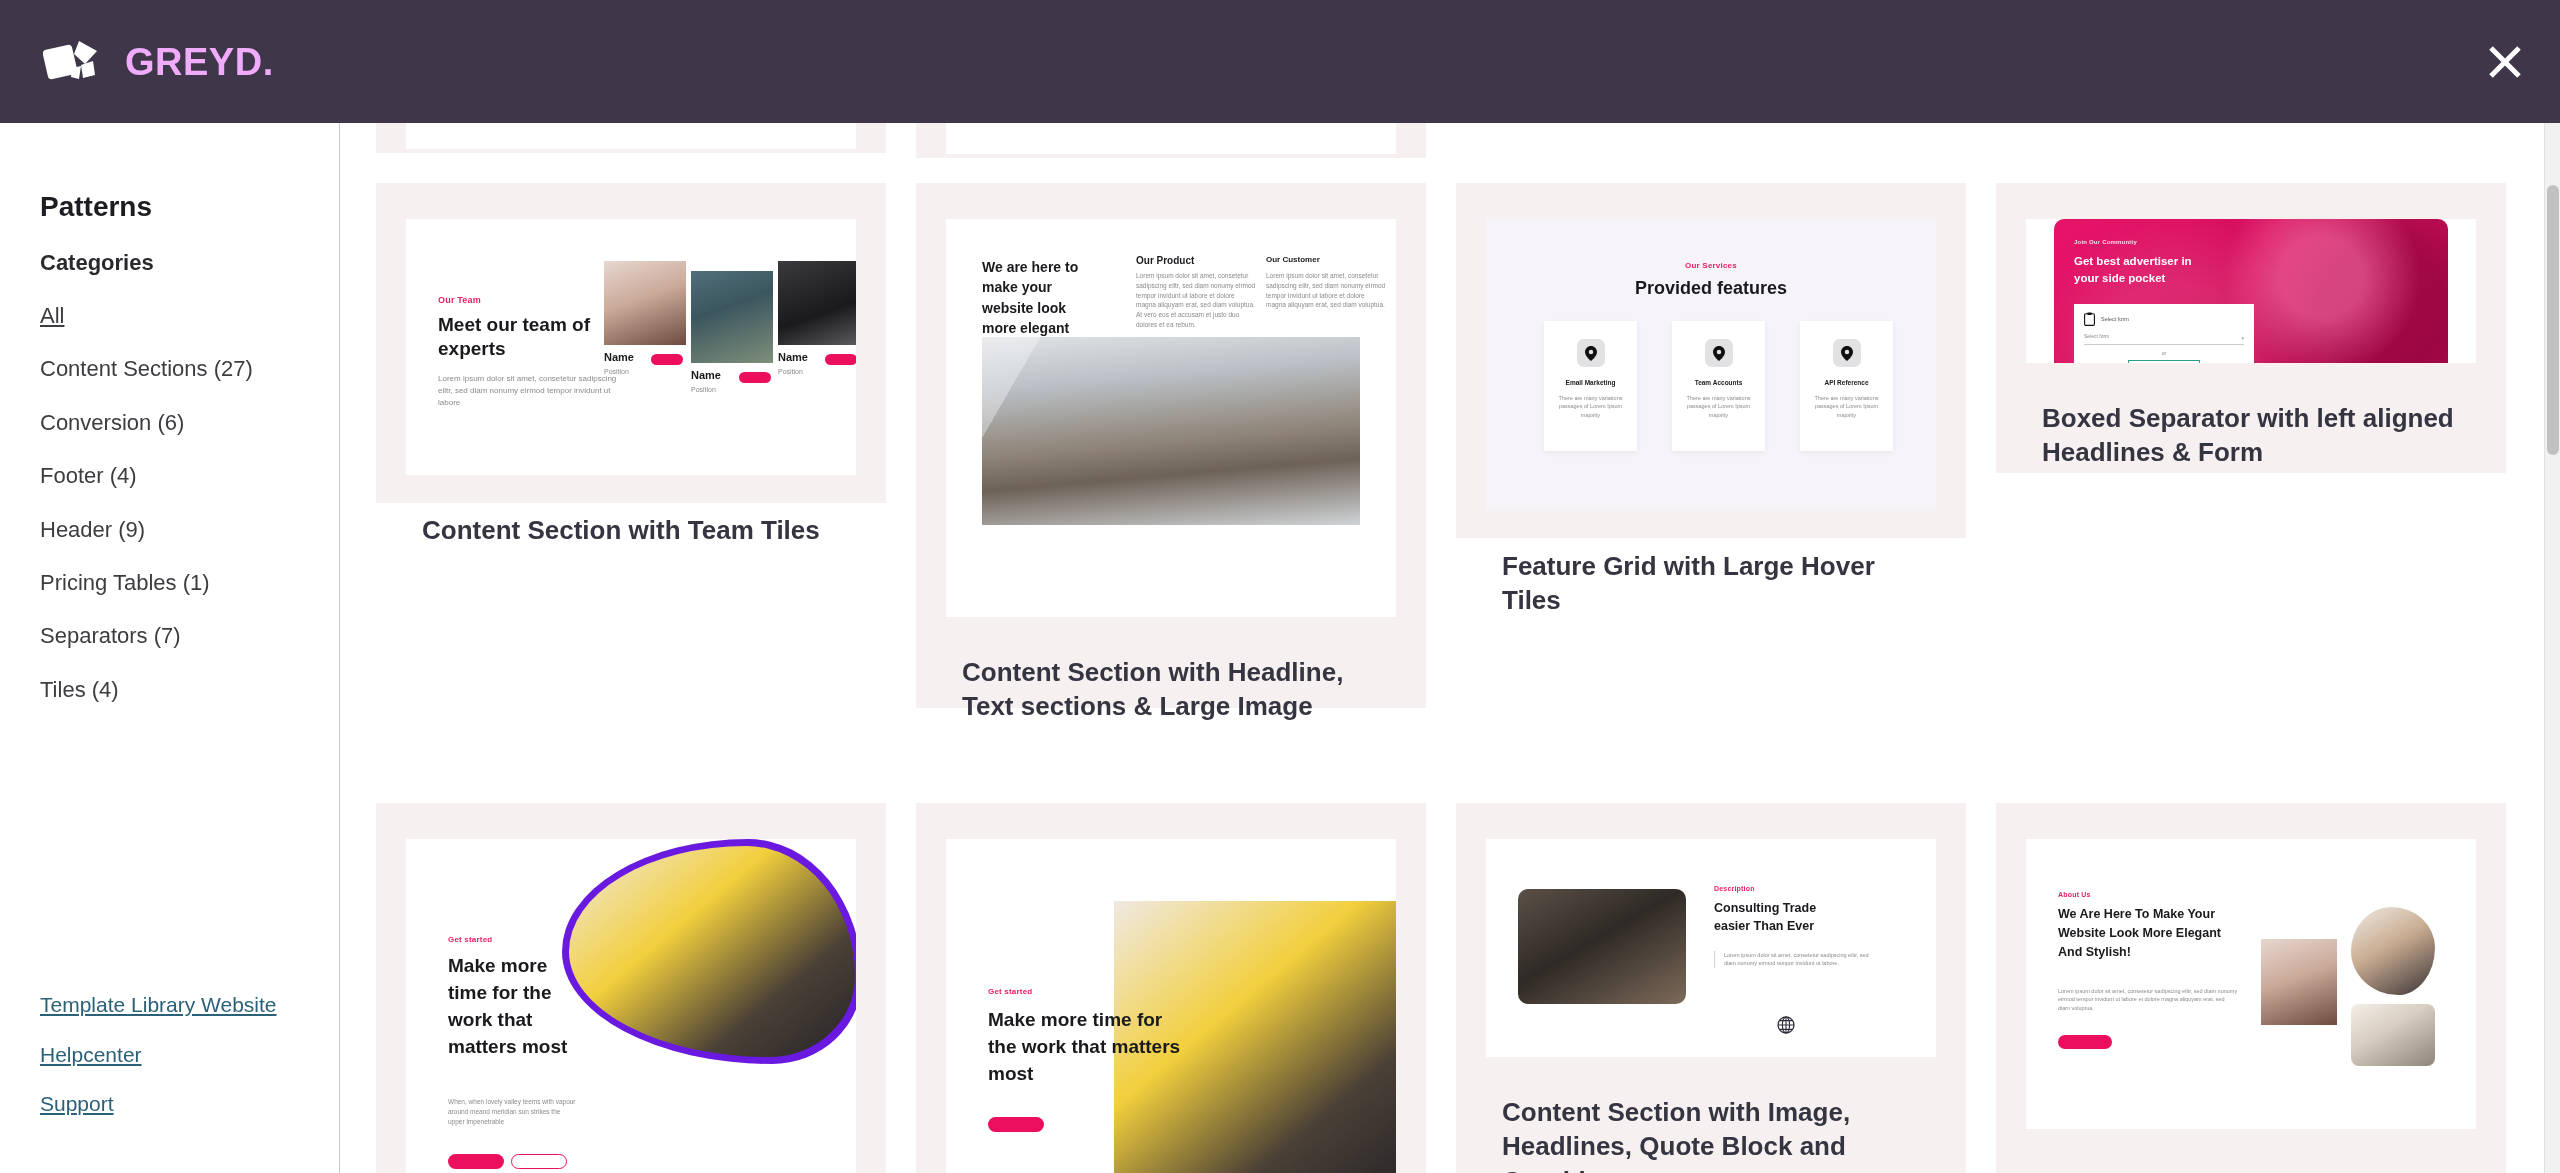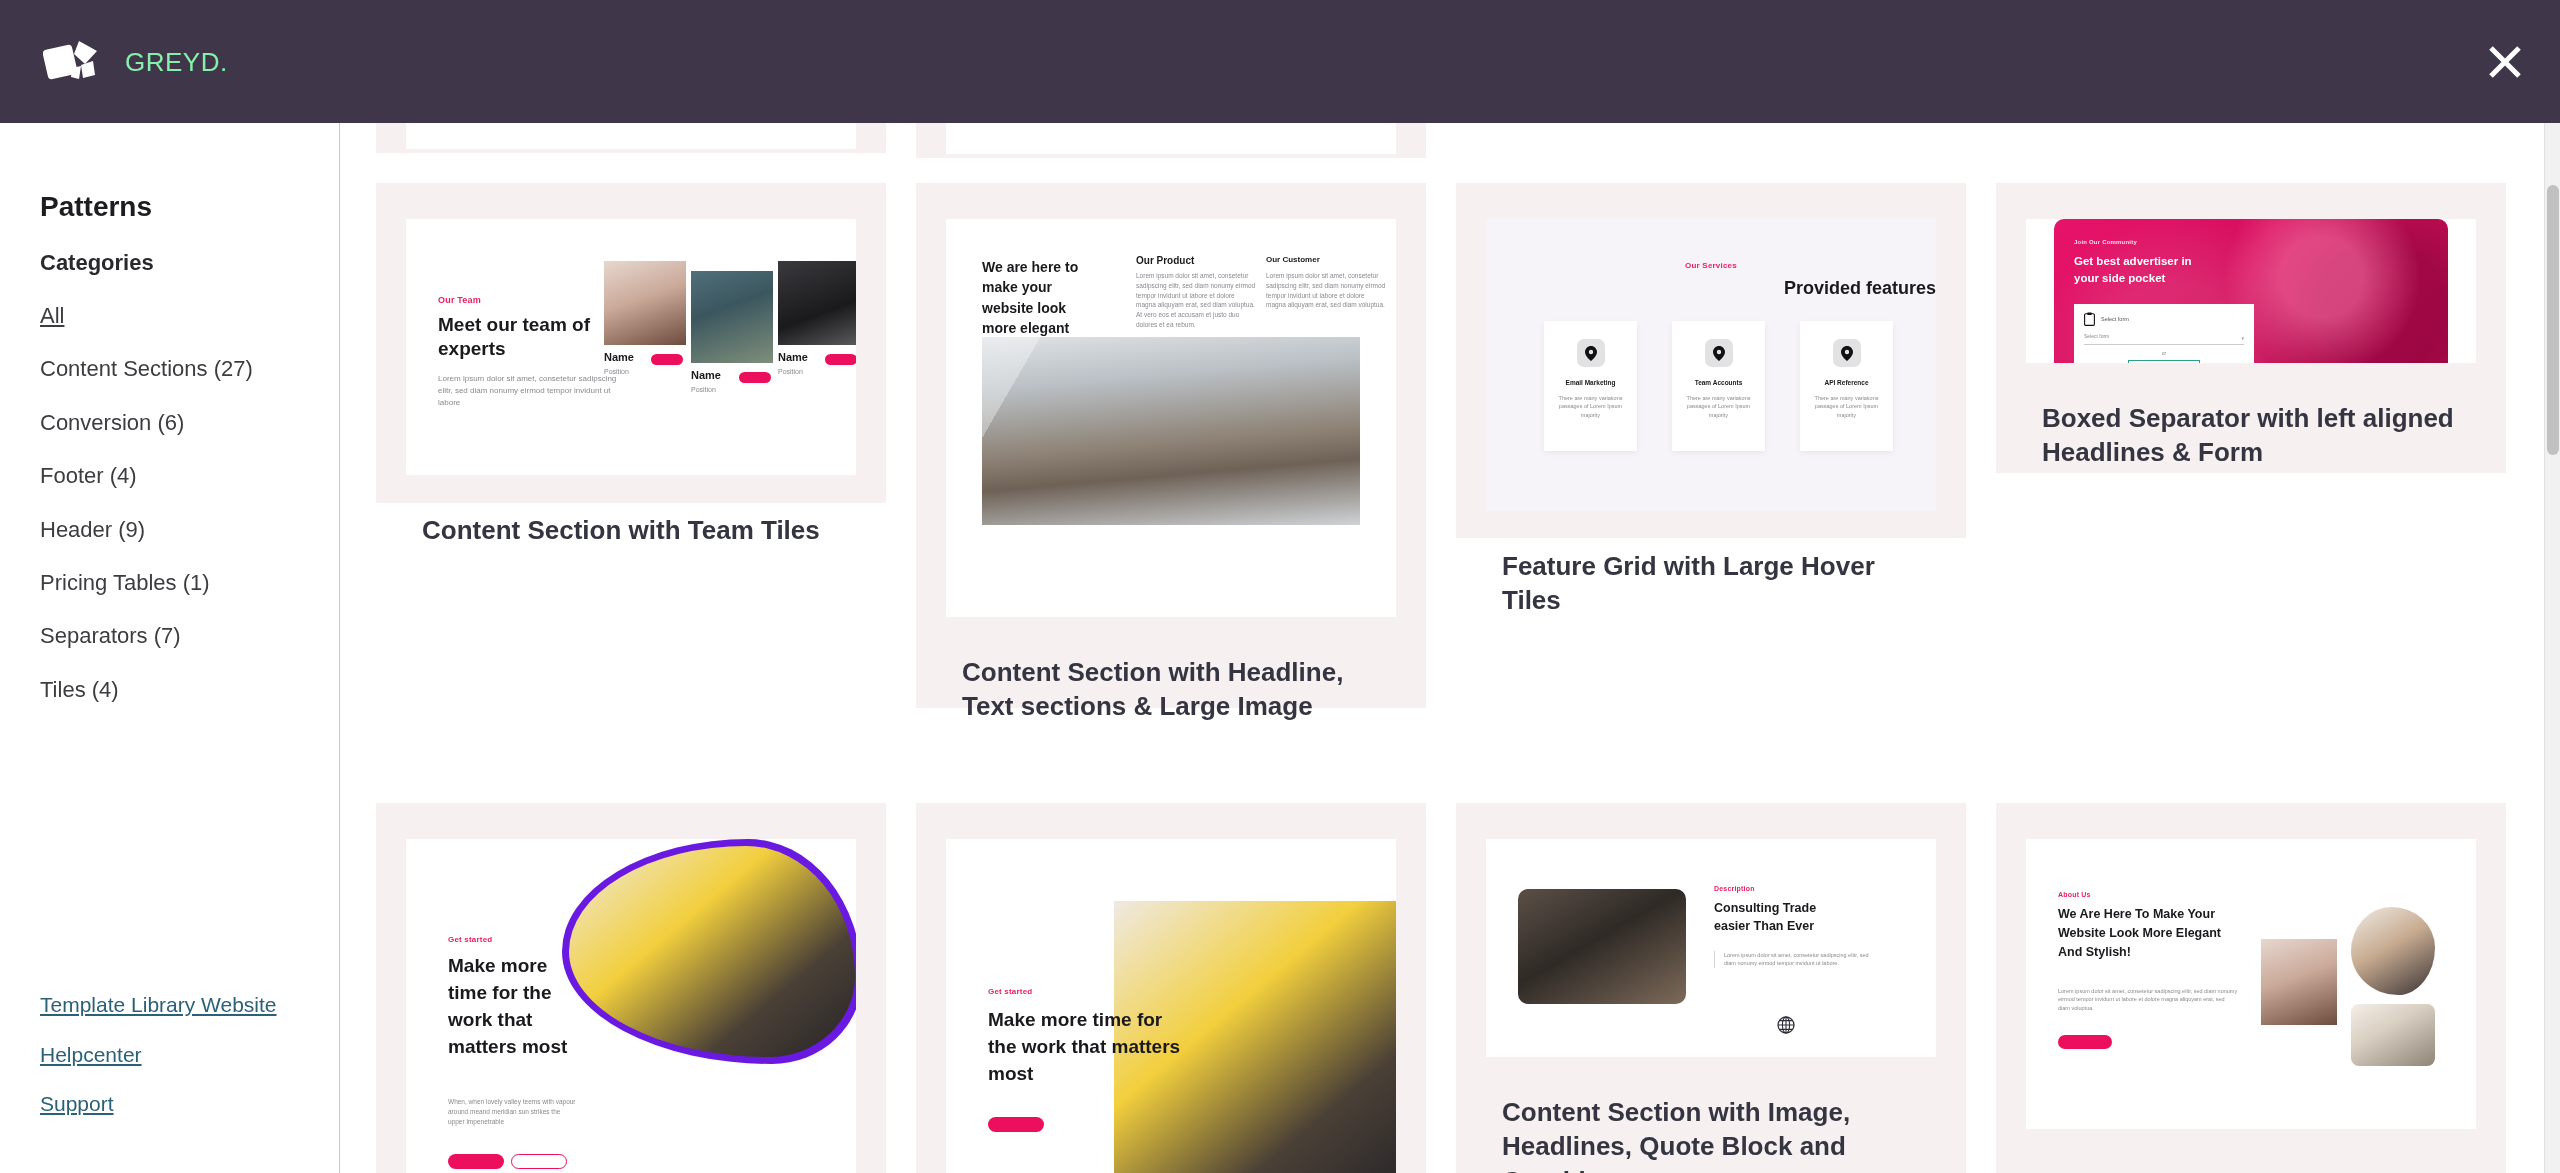--- a/index.html
+++ b/index.html
@@ -21,23 +21,23 @@
     display: flex; align-items: center;
     z-index: 40;
   }
   .brand {
     display: flex; align-items: center;
     margin-left: 43px;
     gap: 16px;
   }
   .logo-mark { width: 66px; height: 50px; display:block; }
   .brand-name {
-    color: #86efac;
-    font-size: 26px;
-    font-weight: normal;
+    color: #f0abfc;
+    font-size: 38px;
+    font-weight: bold;
     letter-spacing: .5px;
     line-height: 1;
   }
   .close-btn {
     position: absolute;
     right: 25px; top: 50%;
     transform: translateY(-50%);
     width: 60px; height: 60px;
     display: flex; align-items: center; justify-content: center;
     background: none; border: none;
@@ -285,21 +285,21 @@
           <div class="ph ph-office" style="position:absolute;left:36px;top:118px;width:378px;height:188px;"></div>
         </div>
       </div>
       <h3 class="card-title">Content Section with Headline, Text sections &amp; Large Image</h3>
     </div>
 
     <div class="card" style="left:1115px; top:60px; width:510px; height:355px;">
       <div class="card-preview" style="height:292px; background:#f6f4f8;">
         <div class="mini">
           <div class="mini-eyebrow" style="position:absolute;left:0;right:0;top:42px;text-align:center;font-size:8px;">Our Services</div>
-          <div class="mini-h" style="position:absolute;left:0;right:0;top:58px;text-align:right;font-size:18px;">Provided features</div>
+          <div class="mini-h" style="position:absolute;left:0;right:0;top:58px;text-align:center;font-size:18px;">Provided features</div>
 
           <div style="position:absolute;left:58px;top:102px;width:93px;height:130px;background:#fff;box-shadow:0 2px 6px rgba(0,0,0,.06);">
             <div style="width:28px;height:28px;border-radius:7px;background:#e2e2e4;margin:18px auto 0;display:flex;align-items:center;justify-content:center;">
               <svg width="12" height="15" viewBox="0 0 12 15">
                   <path d="M6 0C2.7 0 0 2.7 0 6c0 4.5 6 9 6 9s6-4.5 6-9c0-3.3-2.7-6-6-6zm0 8.2A2.2 2.2 0 1 1 6 3.8a2.2 2.2 0 0 1 0 4.4z" fill="#111"></path>
                 </svg>
             </div>
             <div class="mini-h" style="text-align:center;font-size:6.5px;margin-top:12px;">Email Marketing</div>
             <div class="mini-p" style="text-align:center;font-size:5.5px;margin:7px 10px 0;">There are many variations passages of Lorem Ipsum majority</div>
           </div>

